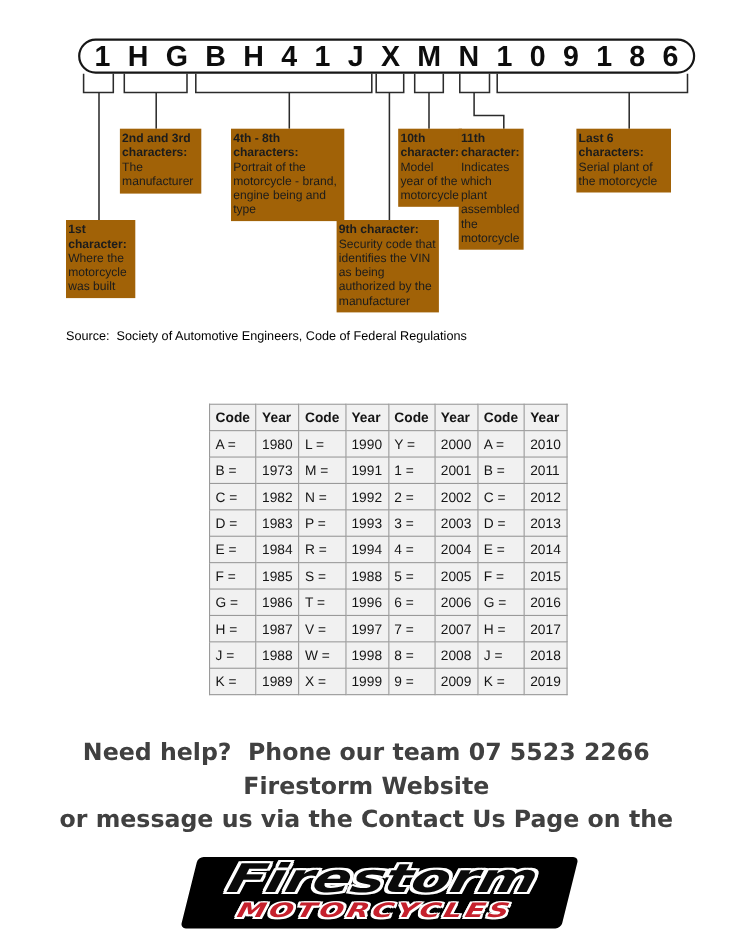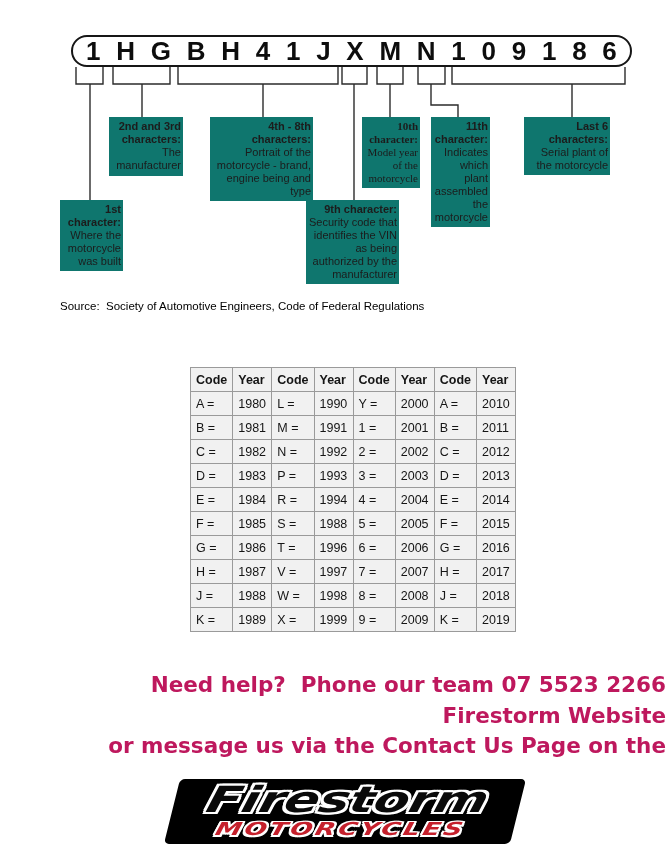--- a/index.html
+++ b/index.html
@@ -16,54 +16,54 @@
   }
   .vin-char {
     font-weight:bold; font-size:26px; line-height:26px; color:#0d0d0d;
     transform:scaleY(1.02);
   }
   
   .connectors { position:absolute; left:0; top:0; width:666px; height:864px; z-index:1; }
   .connectors path { fill:none; stroke:#2b2b2b; stroke-width:1.4; }
   
   .note-box {
-    position:absolute; box-sizing:border-box; background:#0f766e; color:#1c1c1c;
-    font-size:11px; line-height:13px; text-align:right; padding:3px 2px; z-index:2;
+    position:absolute; box-sizing:border-box; background:#a16207; color:#1c1c1c;
+    font-size:11px; line-height:13px; text-align:left; padding:3px 2px; z-index:2;
   }
   .nb-title { display:block; font-weight:bold; white-space:pre-line; }
   .nb-body  { display:block; }
   .pos-first        { left:60px;  top:200px; width:63px;  min-height:68px; }
   .pos-second-third { left:109px; top:117px; width:74px;  min-height:59px; }
   .pos-fourth-eighth{ left:210px; top:117px; width:103px; min-height:66px; }
   .pos-ninth        { left:306px; top:200px; width:93px;  min-height:80px; }
-  .pos-tenth        { left:362px; top:117px; width:58px;  min-height:66px;font-family:Liberation Serif, serif; }
-  .pos-eleventh     { left:431px; top:117px; width:59px;  min-height:89px; }
+  .pos-tenth        { left:362px; top:117px; width:58px;  min-height:66px; }
+  .pos-eleventh     { left:417px; top:117px; width:59px;  min-height:89px; }
   .pos-last-six     { left:524px; top:117px; width:86px;  min-height:55px; }
   
   .source-line {
     position:absolute; left:60px; top:300px; font-size:11.5px; color:#000;
     white-space:pre;
   }
   
   .year-table {
     position:absolute; left:190px; top:367px; border-collapse:collapse;
     font-size:12.5px; color:#151515;
   }
   .year-table th, .year-table td {
     border:1px solid #9a9a9a; background:#f1f1f1; padding:3px 5px;
     text-align:left; height:17px; white-space:nowrap;
   }
   .year-table th { font-weight:bold; }
   .year-table .col-code { width:26px; }
   .year-table .col-year { width:28px; }
   
   .help-block {
-    position:absolute; left:0; top:670px; width:666px; text-align:right;
+    position:absolute; left:0; top:670px; width:666px; text-align:center;
     font-family:"DejaVu Sans", sans-serif; font-weight:bold; font-size:21.5px;
-    line-height:30.5px; color:#be185d; z-index:2;
+    line-height:30.5px; color:#404040; z-index:2;
   }
   .help-line { white-space:pre; }
   
   .logo { position:absolute; left:172px; top:779px; z-index:2; }
   .logo-banner {
     width:326px; background:#000; transform:skewX(-14deg); border-radius:5px;
     padding:3px 10px 6px; text-align:center; overflow:visible;
   }
   .logo-brand {
     font-family:"DejaVu Sans", sans-serif; font-style:italic; font-weight:bold;
@@ -179,21 +179,21 @@
           <td class="col-year">1980</td>
           <td class="col-code">L =</td>
           <td class="col-year">1990</td>
           <td class="col-code">Y =</td>
           <td class="col-year">2000</td>
           <td class="col-code">A =</td>
           <td class="col-year">2010</td>
         </tr>
         <tr>
           <td class="col-code">B =</td>
-          <td class="col-year">1981</td>
+          <td class="col-year">1973</td>
           <td class="col-code">M =</td>
           <td class="col-year">1991</td>
           <td class="col-code">1 =</td>
           <td class="col-year">2001</td>
           <td class="col-code">B =</td>
           <td class="col-year">2011</td>
         </tr>
         <tr>
           <td class="col-code">C =</td>
           <td class="col-year">1982</td>

